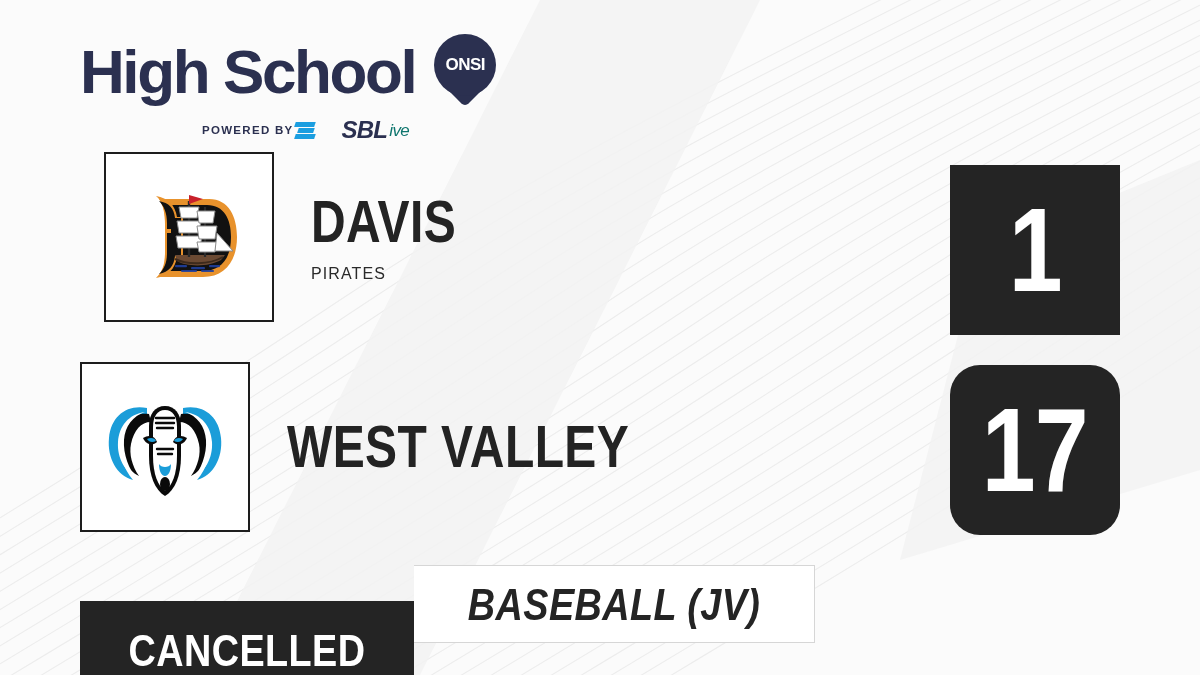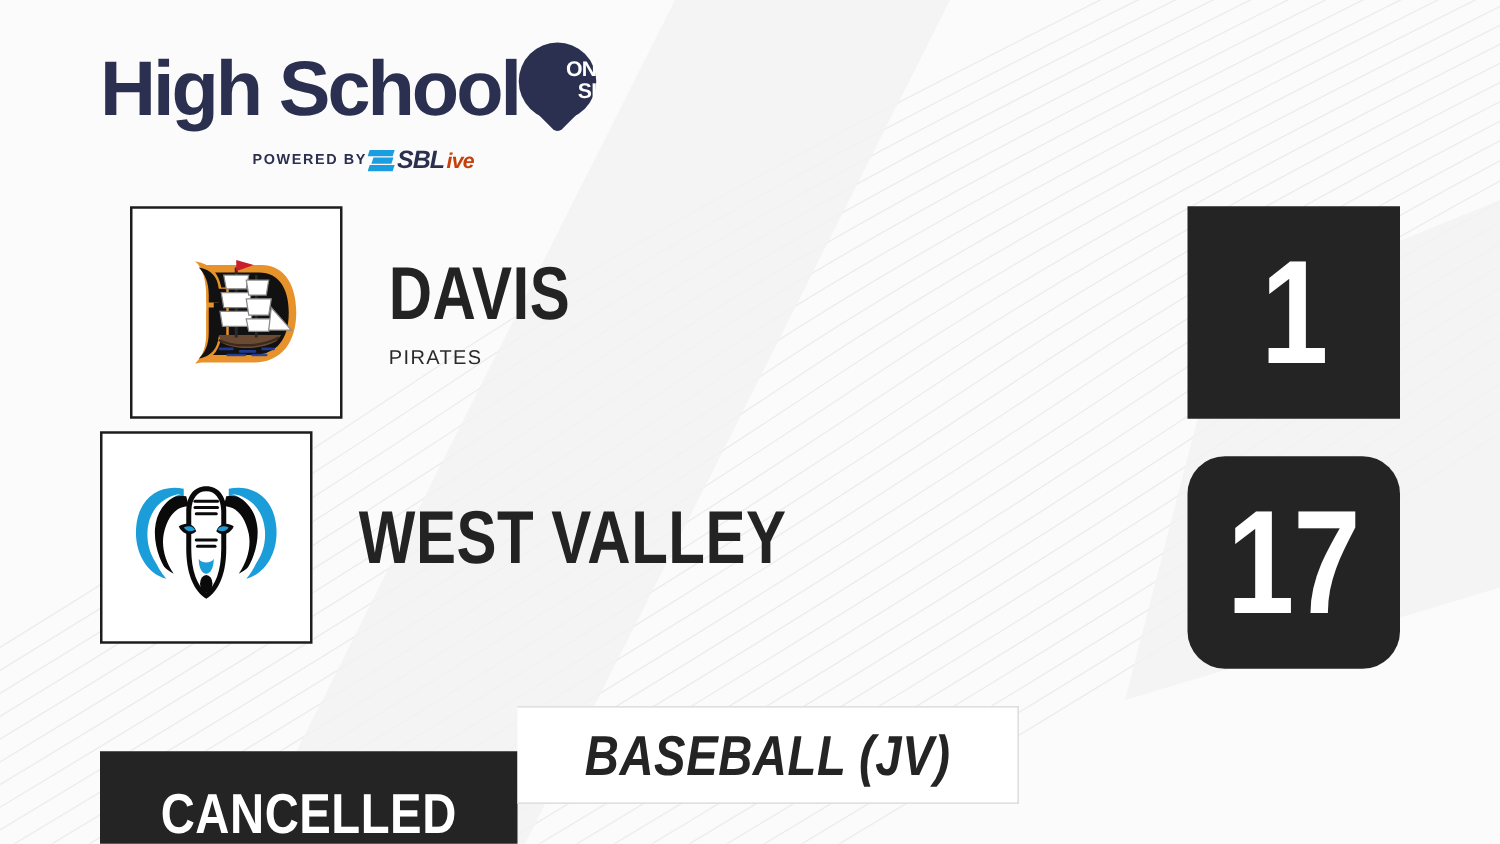--- a/index.html
+++ b/index.html
@@ -12,42 +12,42 @@
   }
 
   
   #bg { position:absolute; inset:0; z-index:0; }
 
   
   .stage { position:absolute; inset:0; z-index:2; }
 
   
   .brand { position:absolute; left:80px; top:34px; width:430px; }
-  .brand-row { display:flex; align-items:center; gap:0; }
+  .brand-row { display:flex; align-items:center; gap:19px; }
   .brand-word {
     font-family:"Liberation Sans", sans-serif;
     font-size:62px;
     font-weight:700;
     letter-spacing:-2.4px;
     color:#2b3050;
     line-height:1;
     white-space:nowrap;
   }
   .pin { position:relative; width:62px; height:76px; flex:0 0 auto; }
   .pin-head {
     position:absolute; left:0; top:0; width:62px; height:62px;
     border-radius:50%; background:#2b3050;
   }
   .pin-tip {
     position:absolute; left:19px; top:44px; width:24px; height:24px;
     background:#2b3050; transform:rotate(45deg); border-radius:0 0 5px 0;
   }
   .pin-text {
     position:absolute; left:0; top:0; width:62px; height:62px;
-    display:flex; flex-direction:column; align-items:flex-end; justify-content:center;
+    display:flex; flex-direction:row; align-items:center; justify-content:center;
     z-index:3;
   }
   .pin-text span {
     color:#ffffff; font-size:17px; font-weight:700;
     letter-spacing:-0.5px; line-height:0.98;
     font-family:"Liberation Sans", sans-serif;
   }
 
   .powered {
     display:flex; align-items:center; gap:0;
@@ -62,32 +62,32 @@
     width:22px; height:19px; position:relative; overflow:hidden; flex:0 0 auto;
   }
   .sbl-mark i {
     position:absolute; background:#1b9ee0; height:4.6px; width:20px;
     transform:skewX(-18deg); left:1px;
   }
   .sbl-mark i:nth-child(1){ top:1px; }
   .sbl-mark i:nth-child(2){ top:7.2px; width:16px; left:4px;}
   .sbl-mark i:nth-child(3){ top:13.4px; }
   .sbl-sbl {
-    font-size:20px; font-weight:700; font-style:italic; color:#2b3050;
-    letter-spacing:-0.8px; line-height:1;
+    font-size:24px; font-weight:700; font-style:italic; color:#2b3050;
+    letter-spacing:-0.8px; line-height:1;margin-left:24px;
   }
   .sbl-ive {
-    font-size:17px; font-weight:700; font-style:italic; color:#c2410c;
+    font-size:17px; font-weight:400; font-style:italic; color:#0f766e;
     letter-spacing:-0.6px; line-height:1;
   }
 
   
   .team-row { position:absolute; left:80px; height:170px; display:flex; align-items:center; }
-  .team-row.row1 { top:165px;padding-left:24px; }
-  .team-row.row2 { top:345px; }
+  .team-row.row1 { top:152px;padding-left:24px; }
+  .team-row.row2 { top:362px; }
 
   .logo-box {
     width:170px; height:170px; background:#ffffff;
     border:2px solid #1d1d1d; flex:0 0 auto;
     display:flex; align-items:center; justify-content:center;
   }
   .logo-box svg { display:block; }
 
   .team-text { margin-left:37px; }
   .team-name {

